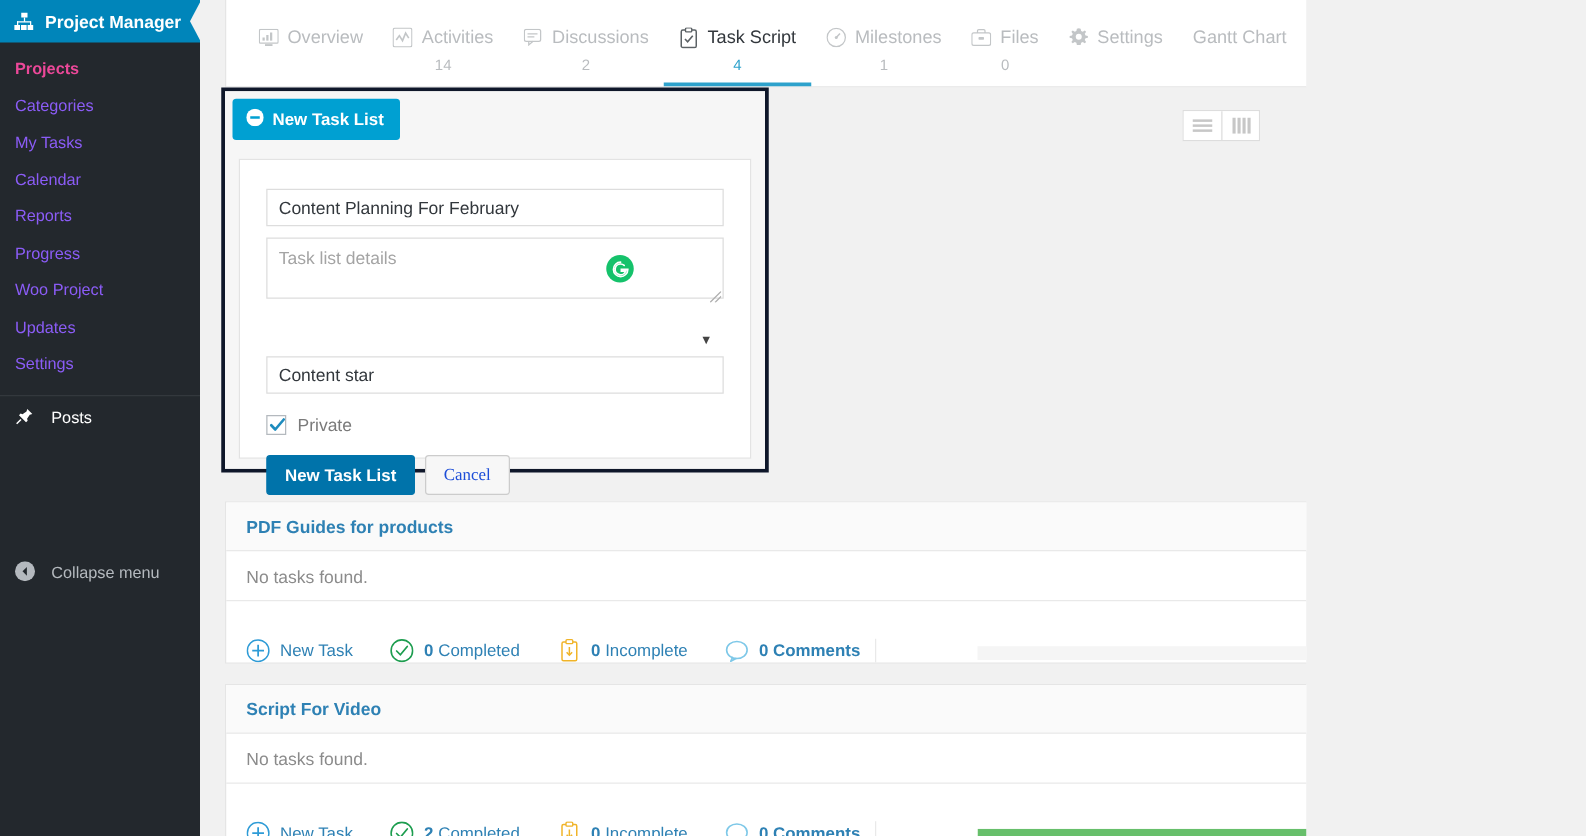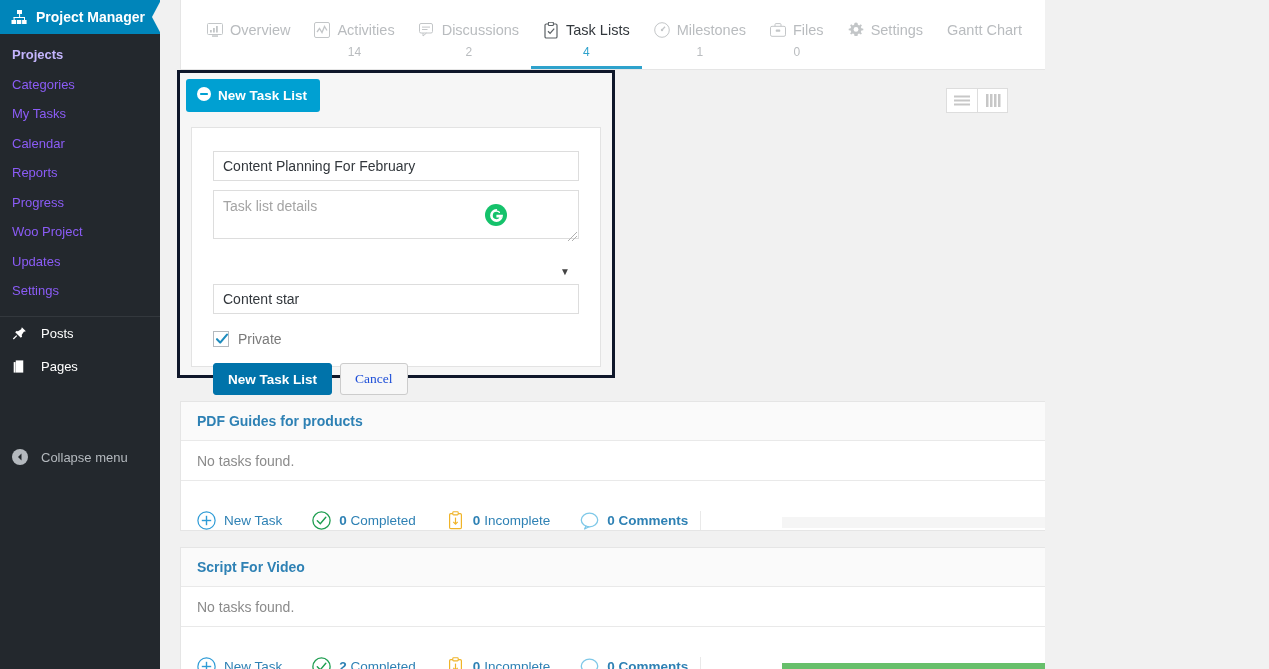--- a/index.html
+++ b/index.html
@@ -40,21 +40,21 @@
   .sm-icon { width: 18px; height: 18px; margin-right: 8px; flex: none;
              display:flex; align-items:center; justify-content:center; }
   .menu-list { list-style: none; margin: 0; padding: 6px 0 8px 0; }
   .menu-list li {
     padding: 6px 0 6px 12px;
     color: #8b5cf6;
     font-size: 13px;
     line-height: 1.35;
     cursor: pointer;
   }
-  .menu-list li.active { color: #c4b5fd; font-weight: bold; }
+  .menu-list li.active { color: #ec4899; font-weight: bold; }
   .sep { height: 1px; background: #33383d; margin: 2px 0 0 0; }
   .wp-item {
     display: flex; align-items: center;
     padding: 9px 0 9px 12px;
     color: #fff; font-size: 13px;
     cursor: pointer;
   }
   .wp-item .ic { width: 20px; margin-right: 9px; display:flex; align-items:center; }
   #collapse-menu {
     position: absolute; left: 0; bottom: 196px;
@@ -304,29 +304,20 @@
   <div id="wp-menu">
       <div class="wp-item">
         <span class="ic">
           <svg width="15" height="15" viewBox="0 0 16 16">
             <path d="M10.5 1.2 L14.8 5.5 L12.6 6.2 L10.3 9.6 L10.8 11.2 L9.4 12.6 L3.4 6.6 L4.8 5.2 L6.4 5.7 L9.8 3.4 Z" fill="#fff"></path>
             <rect x="0.6" y="11.4" width="5.2" height="1.3" fill="#fff" transform="rotate(-45 3.2 12)"></rect>
           </svg>
         </span>
         <span>Posts</span>
       </div>
-      <div class="wp-item">
-        <span class="ic">
-          <svg width="15" height="15" viewBox="0 0 16 16">
-            <rect x="4" y="1.5" width="8" height="13" fill="#fff"></rect>
-            <rect x="1.8" y="3.3" width="2" height="11.2" fill="#fff"></rect>
-          </svg>
-        </span>
-        <span>Pages</span>
-      </div>
     </div>
 
   <div id="collapse-menu">
     <span class="ic">
       <svg width="16" height="16" viewBox="0 0 16 16">
         <circle cx="8" cy="8" r="8" fill="#b4b9be"></circle>
         <path d="M9.5 4.5 L6 8 L9.5 11.5 Z" fill="#23282d"></path>
       </svg>
     </span>
     <span>Collapse menu</span>
@@ -378,21 +369,21 @@
       </div>
       <div class="tab active">
         <div class="row">
           <span class="tico">
             <svg width="14" height="17" viewBox="0 0 14 17">
               <rect x="1" y="2" width="12" height="14" rx="1.3" fill="none" stroke="#5b6165" stroke-width="1.2"></rect>
               <rect x="4.4" y="0.3" width="5" height="3.2" rx="0.8" fill="#fff" stroke="#5b6165" stroke-width="1.1"></rect>
               <path d="M4 9.2 L6.1 11.4 L10.2 6.6" fill="none" stroke="#5b6165" stroke-width="1.3"></path>
             </svg>
           </span>
-          <span class="lbl">Task Lists</span>
+          <span class="lbl">Task Script</span>
         </div>
         <span class="cnt">4</span>
       </div>
       <div class="tab">
         <div class="row">
           <span class="tico">
             <svg width="16" height="16" viewBox="0 0 16 16">
               <circle cx="8" cy="8" r="7.3" fill="none" stroke="#c3c6c8"></circle>
               <path d="M8 8 L11 4.8" stroke="#c3c6c8" stroke-width="1.3" fill="none"></path>
               <circle cx="8" cy="8" r="1.2" fill="#c3c6c8"></circle>

